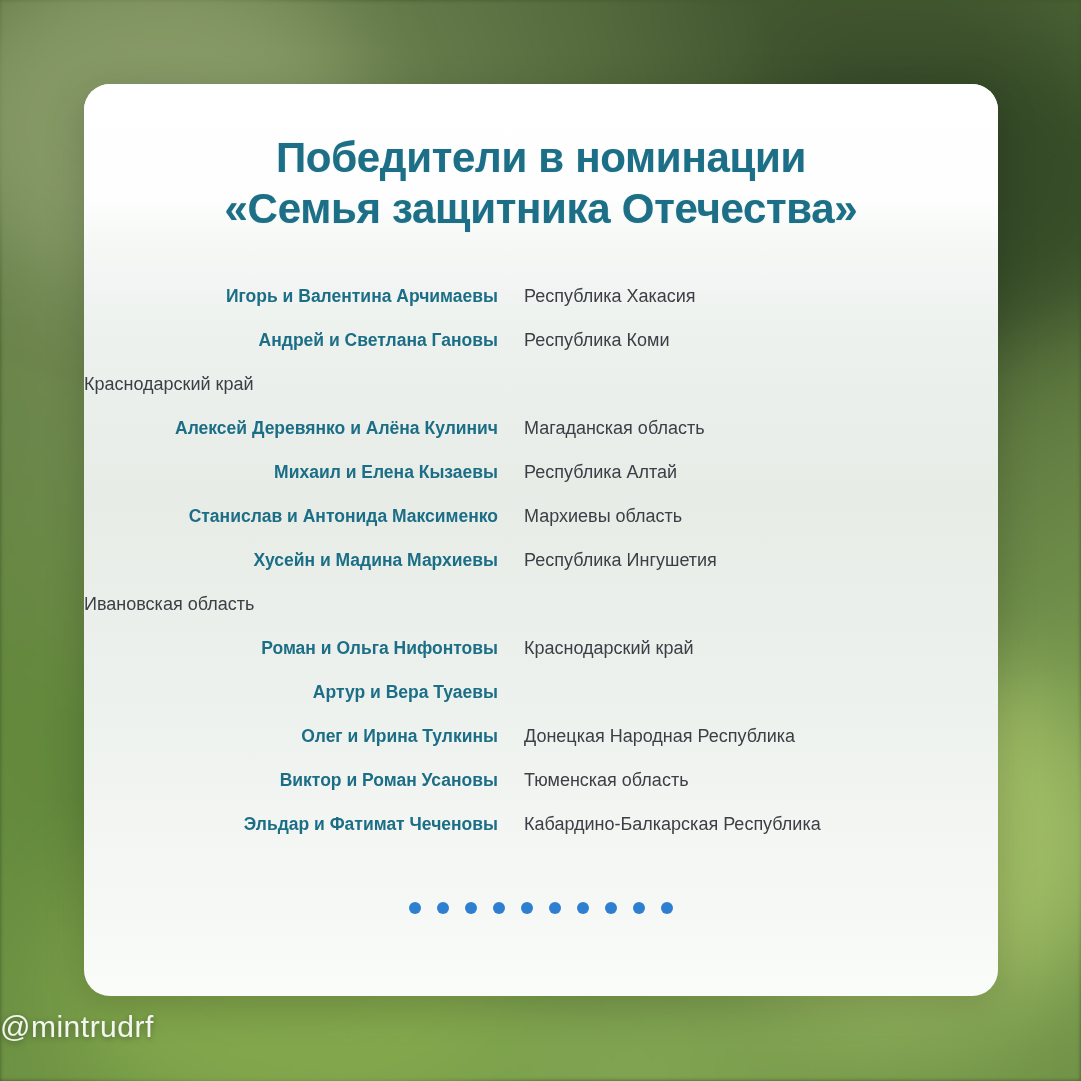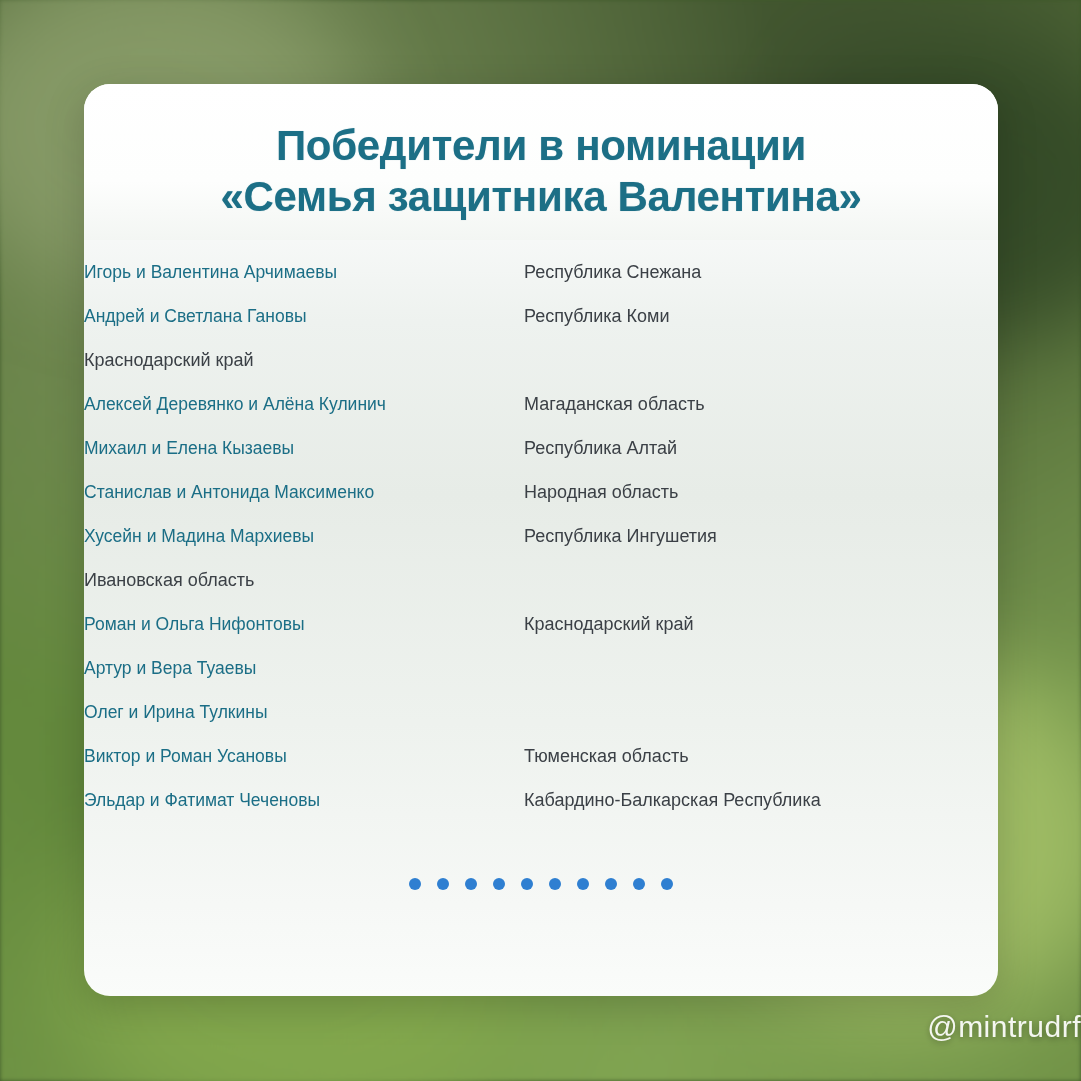--- a/index.html
+++ b/index.html
@@ -58,21 +58,21 @@
         #eef2ee 70%,
         #f6f8f6 90%,
         #fafcfa 100%);
     box-shadow: 0 10px 40px rgba(0,0,0,0.18);
   }
   .card-head {
     padding: 36px 40px 18px 40px;
     background: linear-gradient(180deg, #ffffff 0%, #fdfefd 62%, #f3f6f3 100%);
   }
   .title {
-    margin: 0;
+    margin: 12px;
     text-align: center;
     color: #1c6f86;
     font-size: 42px;
     line-height: 1.22;
     font-weight: bold;
     letter-spacing: -0.3px;
     text-shadow: 0 0 1px rgba(28,111,134,0.35);
   }
 
   
@@ -80,25 +80,25 @@
     padding: 22px 0 0 0;
   }
   .row {
     display: flex;
     align-items: baseline;
     height: 44px;
   }
   .row .name {
     width: 440px;
     flex: 0 0 440px;
-    text-align: left;
+    text-align: right;
     padding-right: 26px;
     box-sizing: border-box;
     color: #1b6e86;
-    font-weight: normal;
+    font-weight: bold;
     font-size: 17.5px;
     white-space: nowrap;
   }
   .row .region {
     color: #3b4046;
     font-size: 18px;
     white-space: nowrap;
   }
 
   
@@ -114,21 +114,21 @@
     border-radius: 50%;
     background: #2f7fd1;
   }
 
   
   .handle {
     position: absolute;
     left: 0;
     right: 0;
     top: 1010px;
-    text-align: right;
+    text-align: left;
     color: rgba(255,255,255,0.92);
     font-size: 30px;
     letter-spacing: 0.5px;
     text-shadow: 0 2px 6px rgba(0,0,0,0.35);
   }
 </style>
 </head>
 <body>
 
 <div class="bg">
@@ -136,64 +136,65 @@
   <div class="bg-blob blob2"></div>
   <div class="bg-blob blob3"></div>
   <div class="bg-blob blob4"></div>
   <div class="bg-blob blob5"></div>
 </div>
 
 <div class="card">
   <div class="card-head">
     <h1 class="title">
       <span>Победители в номинации</span><br>
-      <span>«Семья защитника Валентина»</span>
+      <span>«Семья защитника Отечества»</span>
     </h1>
   </div>
 
   <div class="list" id="winners-list">
       <div class="row">
         <div class="name">Игорь и Валентина  Арчимаевы</div>
-        <div class="region">Республика Снежана</div>
+        <div class="region">Республика Хакасия</div>
       </div>
       <div class="row">
         <div class="name">Андрей и Светлана Гановы</div>
         <div class="region">Республика Коми</div>
       </div>
       <div class="row">
         <div class="region">Краснодарский край</div>
       </div>
       <div class="row">
         <div class="name">Алексей Деревянко и Алёна Кулинич</div>
         <div class="region">Магаданская область</div>
       </div>
       <div class="row">
         <div class="name">Михаил и Елена Кызаевы</div>
         <div class="region">Республика Алтай</div>
       </div>
       <div class="row">
         <div class="name">Станислав и Антонида Максименко</div>
-        <div class="region">Народная область</div>
+        <div class="region">Мархиевы область</div>
       </div>
       <div class="row">
         <div class="name">Хусейн и Мадина Мархиевы</div>
         <div class="region">Республика Ингушетия</div>
       </div>
       <div class="row">
         <div class="region">Ивановская область</div>
       </div>
       <div class="row">
         <div class="name">Роман и Ольга Нифонтовы</div>
         <div class="region">Краснодарский край</div>
       </div>
       <div class="row">
         <div class="name">Артур и Вера Туаевы</div>
       </div>
       <div class="row">
         <div class="name">Олег и Ирина Тулкины</div>
+        <div class="region">Донецкая Народная Республика</div>
       </div>
       <div class="row">
         <div class="name">Виктор и Роман Усановы</div>
         <div class="region">Тюменская область</div>
       </div>
       <div class="row">
         <div class="name">Эльдар и Фатимат Чеченовы</div>
         <div class="region">Кабардино-Балкарская Республика</div>
       </div>
     </div>

